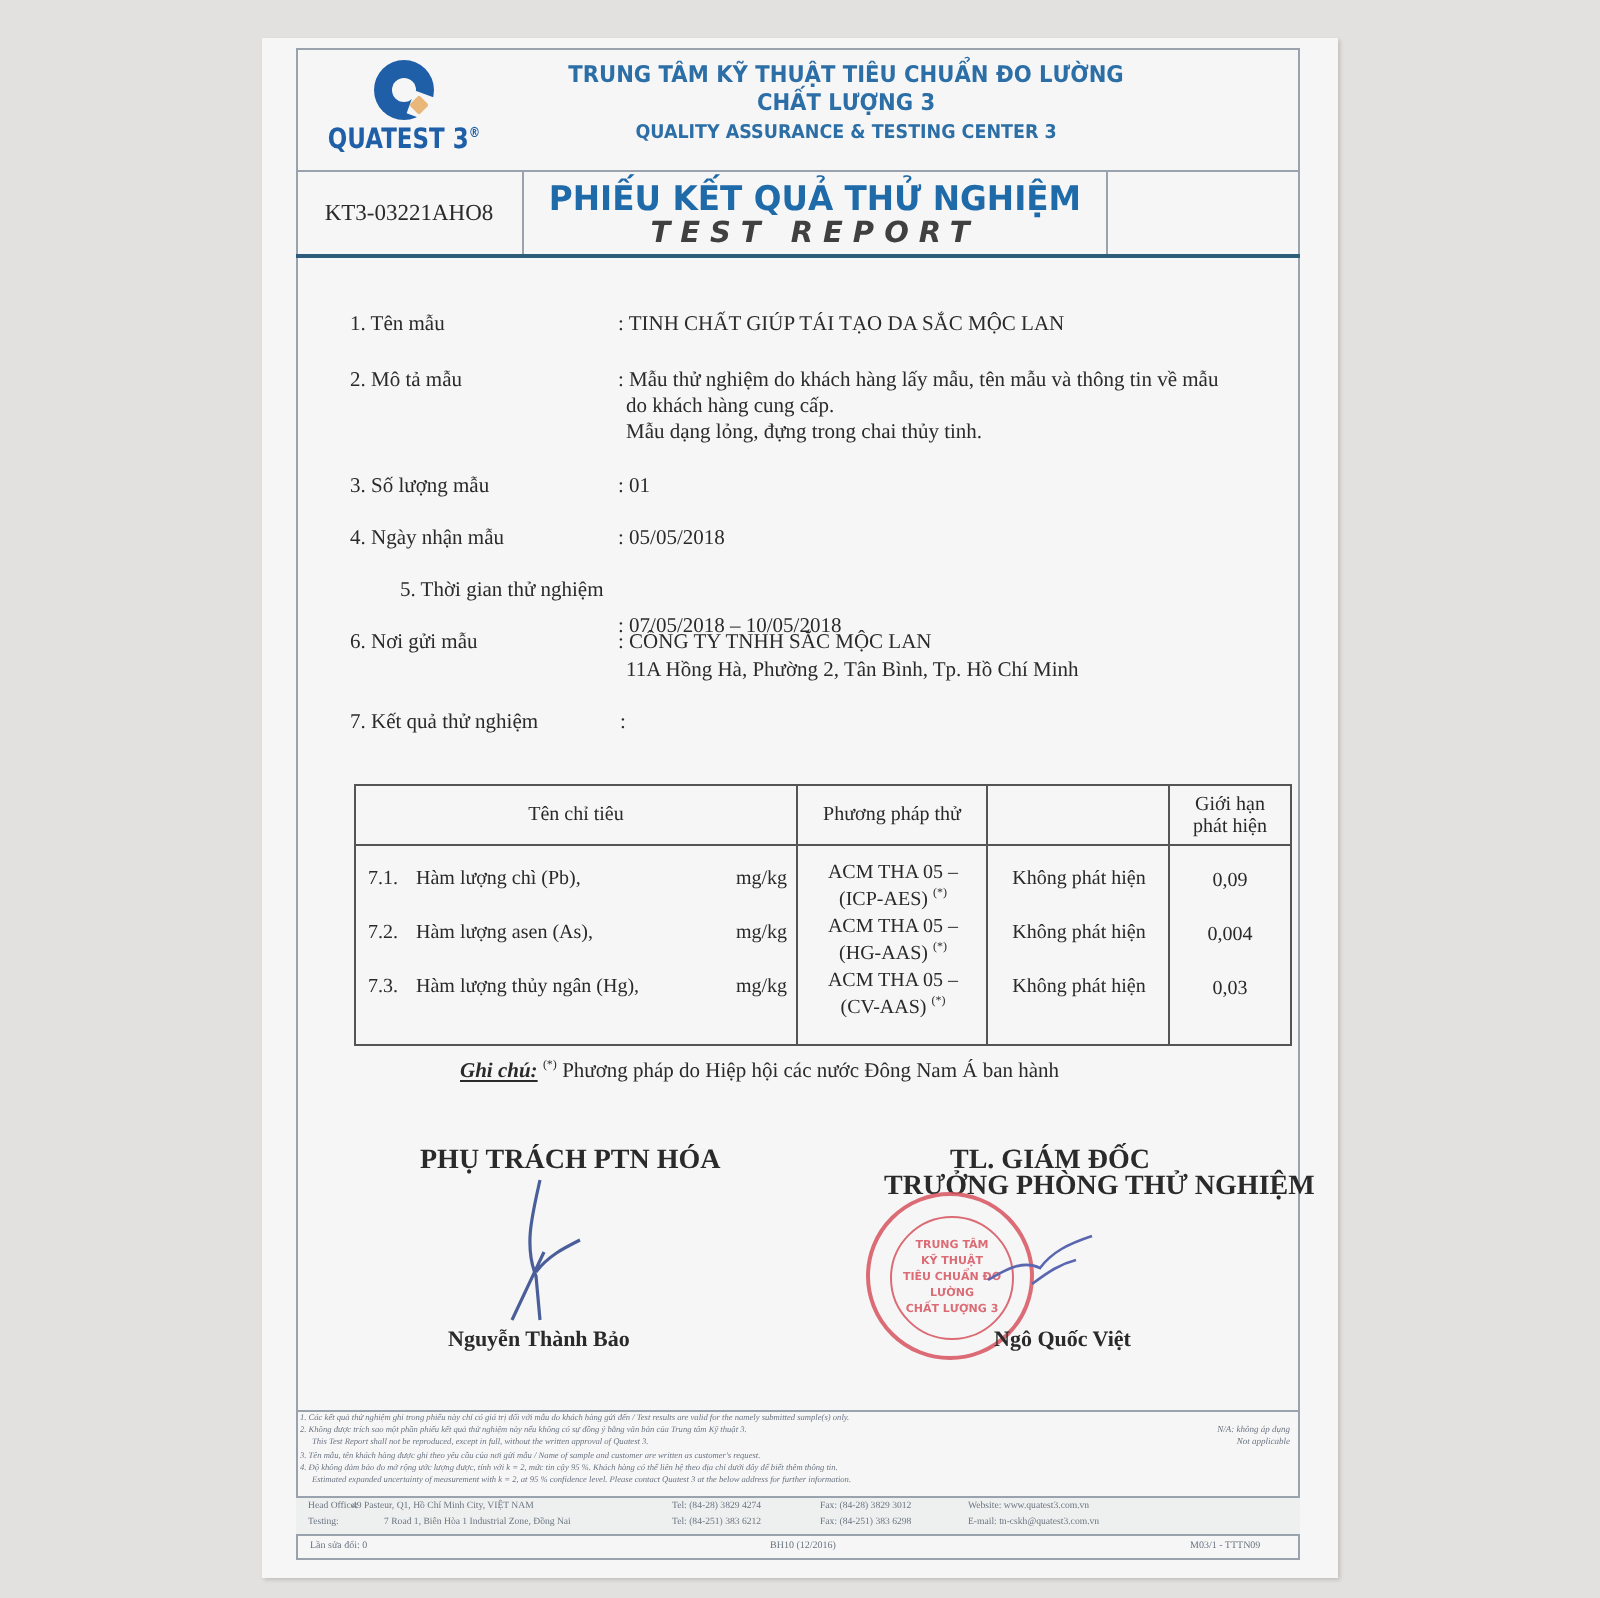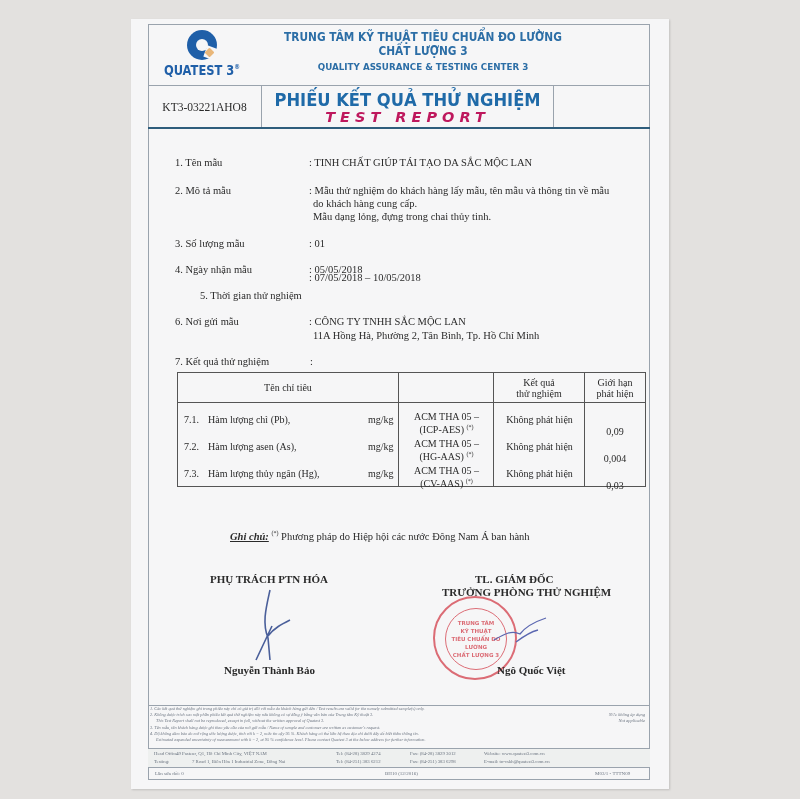--- a/index.html
+++ b/index.html
@@ -28,45 +28,45 @@
   .org { position:absolute; left:258px; top:29px; width:330px; text-align:center; font-family:"DejaVu Sans", sans-serif; }
   .org-l1 { font-size:9.5px; color:#2c6ea6; letter-spacing:0.2px; }
   .org-l2 { font-size:11.5px; font-weight:bold; color:#2c6ea6; margin-top:1px; transform:scaleX(0.92); }
   .org-l3 { font-size:9.5px; font-weight:bold; color:#2c6ea6; margin-top:3px; transform:scaleX(0.92); }
   
   .hdr2 { position:absolute; left:148px; top:86px; width:502px; height:42px; }
   .hdr2-cell { position:absolute; top:0; height:42px; box-sizing:border-box; }
   .code { left:0; width:114px; border-right:1px solid #9aa3ad; font-size:11.5px; line-height:42px; text-align:center; }
   .title-cell { left:114px; width:292px; border-right:1px solid #9aa3ad; text-align:center; }
   .title-vi { font-family:"DejaVu Sans", sans-serif; font-weight:bold; font-size:17px; color:#1f6aa8; margin-top:4px; transform:scaleX(0.96); }
-  .title-en { font-family:"DejaVu Sans", sans-serif; font-style:italic; font-weight:bold; font-size:14.5px; color:#be185d; letter-spacing:5px; margin-top:-1px;text-align:center; }
+  .title-en { font-family:"DejaVu Sans", sans-serif; font-style:italic; font-weight:bold; font-size:14.5px; color:#404040; letter-spacing:5px; margin-top:-1px;text-align:center; }
   .date-cell { left:406px; width:96px; text-align:center; font-size:11px; padding-top:9px; line-height:13px; }
   .blue-rule { position:absolute; left:148px; top:127px; width:502px; height:2px; background:#2e5d7c; }
   
   .field { position:absolute; font-size:10.5px; }
   .f-label { position:absolute; left:175px; }
   .f-value { position:absolute; left:309px; width:330px; }
   .bold { font-weight:normal; }
   
-  .tbl { position:absolute; left:177px; top:372px; width:469px; height:115px; border:1px solid #555; box-sizing:border-box; }
+  .tbl { position:absolute; left:177px; top:392px; width:469px; height:131px; border:1px solid #555; box-sizing:border-box; }
   .tbl .vline { position:absolute; top:0; bottom:0; width:1px; background:#555; }
   .tbl .hline { position:absolute; left:0; right:0; top:29px; height:1px; background:#555; }
   .th { position:absolute; top:0; height:29px; font-size:10px; text-align:center; display:flex; align-items:center; justify-content:center; line-height:11px; }
   .row { position:absolute; left:0; width:467px; height:30px; font-size:10px; }
   .row .num { position:absolute; left:6px; top:3px; }
   .row .name { position:absolute; left:30px; top:3px; }
   .row .unit { position:absolute; left:190px; top:3px; }
   .row .method { position:absolute; left:221px; width:95px; text-align:center; top:0; line-height:11px; }
   .row .method sup { font-size:6px; }
   .row .result { position:absolute; left:316px; width:91px; text-align:center; top:3px; }
-  .row .limit { position:absolute; left:407px; width:60px; text-align:center; top:4px;margin-top:11px; }
+  .row .limit { position:absolute; left:407px; width:60px; text-align:center; top:4px; }
   .note { position:absolute; left:230px; top:530px; font-size:10.5px; }
   .note-label { font-weight:bold; text-decoration:underline; font-style:italic; }
   .note sup { font-size:6px; }
-  .sig-title { position:absolute; font-size:11px; font-weight:bold; }
+  .sig-title { position:absolute; font-size:14px; font-weight:bold; }
   .stamp { position:absolute; left:433px; top:596px; width:84px; height:84px; border-radius:50%; border:2px solid #d7545f; box-sizing:border-box; opacity:0.85; }
   .stamp-inner { position:absolute; left:10px; top:10px; width:60px; height:60px; border-radius:50%; border:1px solid #d7545f; display:flex; flex-direction:column; align-items:center; justify-content:center; font-family:"DejaVu Sans", sans-serif; font-size:5.5px; color:#d7545f; font-weight:bold; line-height:8px; text-align:center; }
   .signer { position:absolute; font-size:11px; font-weight:bold; }
   
   .foot-box { position:absolute; left:148px; top:705px; width:502px; box-sizing:border-box; border-top:1px solid #9aa3ad; }
   .foot-notes { position:absolute; left:150px; top:706px; width:380px; font-size:4.3px; line-height:6.2px; color:#6b7480; font-style:italic; }
   .foot-na { position:absolute; left:585px; top:712px; width:60px; text-align:right; font-size:4.5px; line-height:6px; color:#6b7480; font-style:italic; }
   .foot-contact { position:absolute; left:148px; top:748px; width:502px; height:20px; border-top:1px solid #9aa3ad; border-bottom:1px solid #9aa3ad; box-sizing:border-box; background:#eef0ef; font-size:4.8px; color:#6b7480; }
   .fc-row { position:absolute; left:6px; white-space:nowrap; }
   .fc-row span { position:absolute; white-space:nowrap; }
@@ -119,45 +119,42 @@
   <span style="position:absolute; left:309px; top:238px; white-space:nowrap;">: 01</span>
 </div>
 
 <div class="field">
   <span style="position:absolute; left:175px; top:264px; white-space:nowrap;">4. Ngày nhận mẫu</span>
   <span style="position:absolute; left:309px; top:264px; white-space:nowrap;">: 05/05/2018</span>
 </div>
 
 <div class="field">
   <span style="position:absolute; left:175px; top:290px; white-space:nowrap;margin-left:25px;">5. Thời gian thử nghiệm</span>
-  <span style="position:absolute; left:309px; top:272px; white-space:nowrap;">: 07/05/2018 – 10/05/2018</span>
+  <span style="position:absolute; left:309px; top:308px; white-space:nowrap;">: 07/05/2018 – 10/05/2018</span>
 </div>
 
 <div class="field">
   <span style="position:absolute; left:175px; top:316px; white-space:nowrap;">6. Nơi gửi mẫu</span>
   <span class="bold" style="position:absolute; left:309px; top:316px; white-space:nowrap;">: CÔNG TY TNHH SẮC MỘC LAN</span>
   <span class="bold" style="position:absolute; left:313px; top:330px; white-space:nowrap;">11A Hồng Hà, Phường 2, Tân Bình, Tp. Hồ Chí Minh</span>
 </div>
 
 <div class="field">
   <span style="position:absolute; left:175px; top:356px; white-space:nowrap;">7. Kết quả thử nghiệm</span>
   <span style="position:absolute; left:310px; top:356px; white-space:nowrap;">:</span>
 </div>
 
 <div class="tbl">
   <div class="vline" style="left:220px;"></div>
   <div class="vline" style="left:315px;"></div>
   <div class="vline" style="left:406px;"></div>
   <div class="hline"></div>
 
   <div class="th" style="left:0; width:220px;">Tên chỉ tiêu</div>
-  <div class="th" style="left:316px; width:90px; flex-direction:column;">
-    <span>Kết quả</span>
-    <span>thử nghiệm</span>
-  </div>
+  <div class="th" style="left:221px; width:94px;">Phương pháp thử</div>
   <div class="th" style="left:407px; width:60px; flex-direction:column;">
     <span>Giới hạn</span>
     <span>phát hiện</span>
   </div>
 
   <div class="row" style="top:38px;">
     <span class="num">7.1.</span>
     <span class="name">Hàm lượng chì (Pb),</span>
     <span class="unit">mg/kg</span>
     <span class="method">

